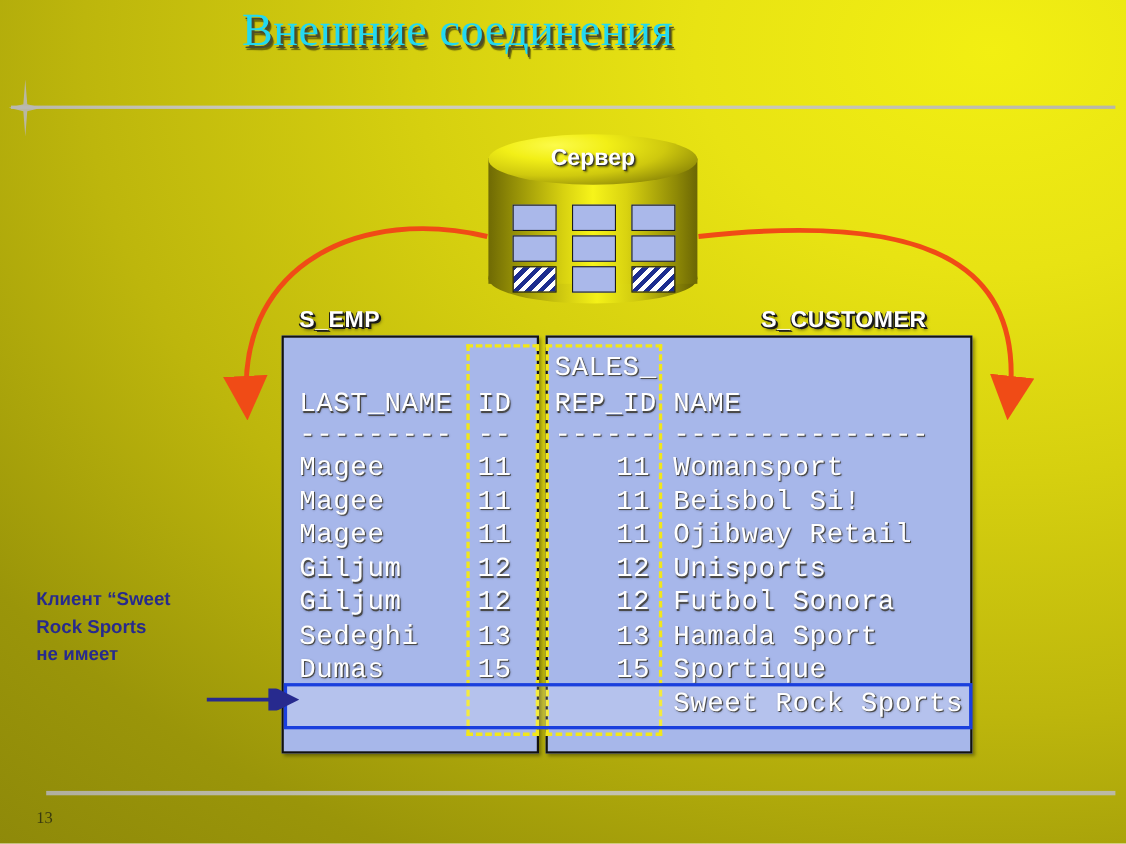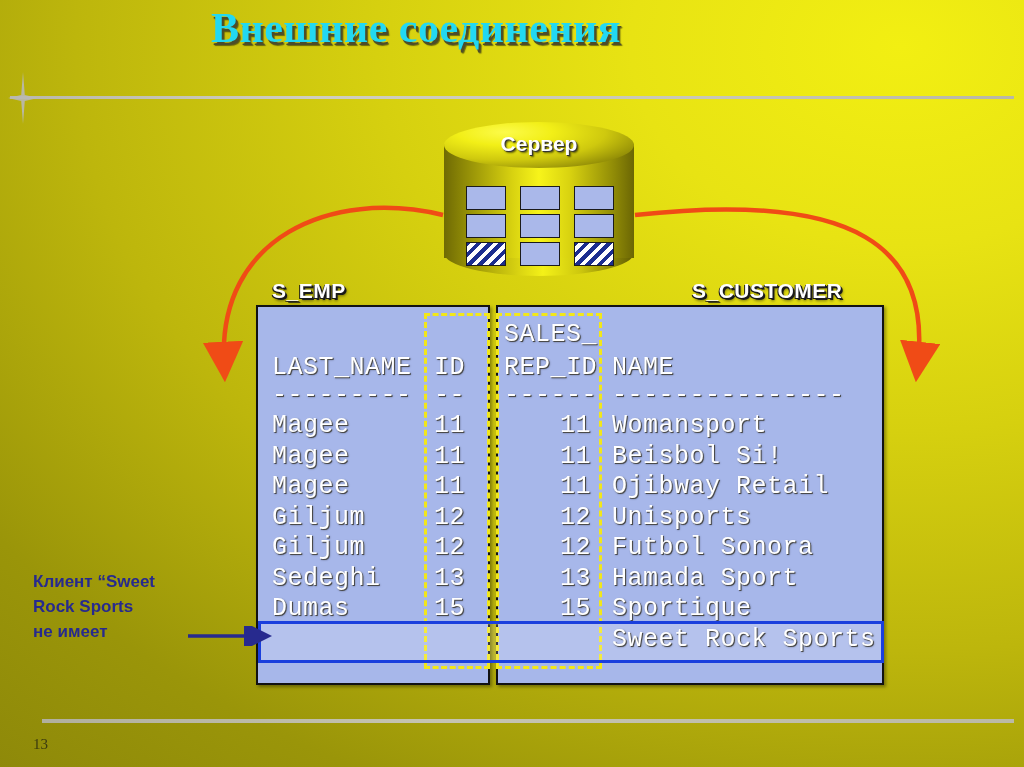--- a/index.html
+++ b/index.html
@@ -11,21 +11,21 @@
     position:relative;width:1024px;height:767px;overflow:hidden;
     background:
       radial-gradient(ellipse 1500px 1100px at 88% 6%, #f2ef12 0%, #e8e313 18%, #d6d00f 35%, #bdb60c 55%, #9a9509 75%, #85800a 100%);
   }
 
   
   #title{
     position:absolute;left:0;top:4px;width:832px;
     text-align:center;
     font-family:"Liberation Serif", serif;
-    font-size:42px;font-weight:bold;letter-spacing:.5px;
+    font-size:42px;font-weight:normal;letter-spacing:.5px;
     color:#22d8f2;
     text-shadow:2px 3px 0 #4d4d2a, 3px 4px 1px rgba(20,20,10,.55);
   }
 
   
   #rule-top{
     position:absolute;left:10px;top:96px;width:1004px;height:3px;
     background:linear-gradient(to right,#b9b8b4,#cfcecb 30%,#c6c5c1 70%,#b5b4b0);
     opacity:.95;
   }
@@ -128,21 +128,21 @@
 
   
   #blue-row{
     position:absolute;left:258px;top:621px;width:620px;height:36px;
     border:3px solid #1a3fdd;background:rgba(255,255,255,.16);
   }
 
   
   #caption{
     position:absolute;left:33px;top:532px;width:195px;
-    font-size:17px;font-weight:bold;color:#272a8e;line-height:25px;margin-top:37px;
+    font-size:17px;font-weight:bold;color:#272a8e;line-height:25px;
   }
   #caption div{white-space:nowrap;}
 
   
   #navy-arrow{position:absolute;left:186px;top:626px;width:86px;height:20px;}
 </style>
 </head>
 <body>
 
 <div id="slide">

